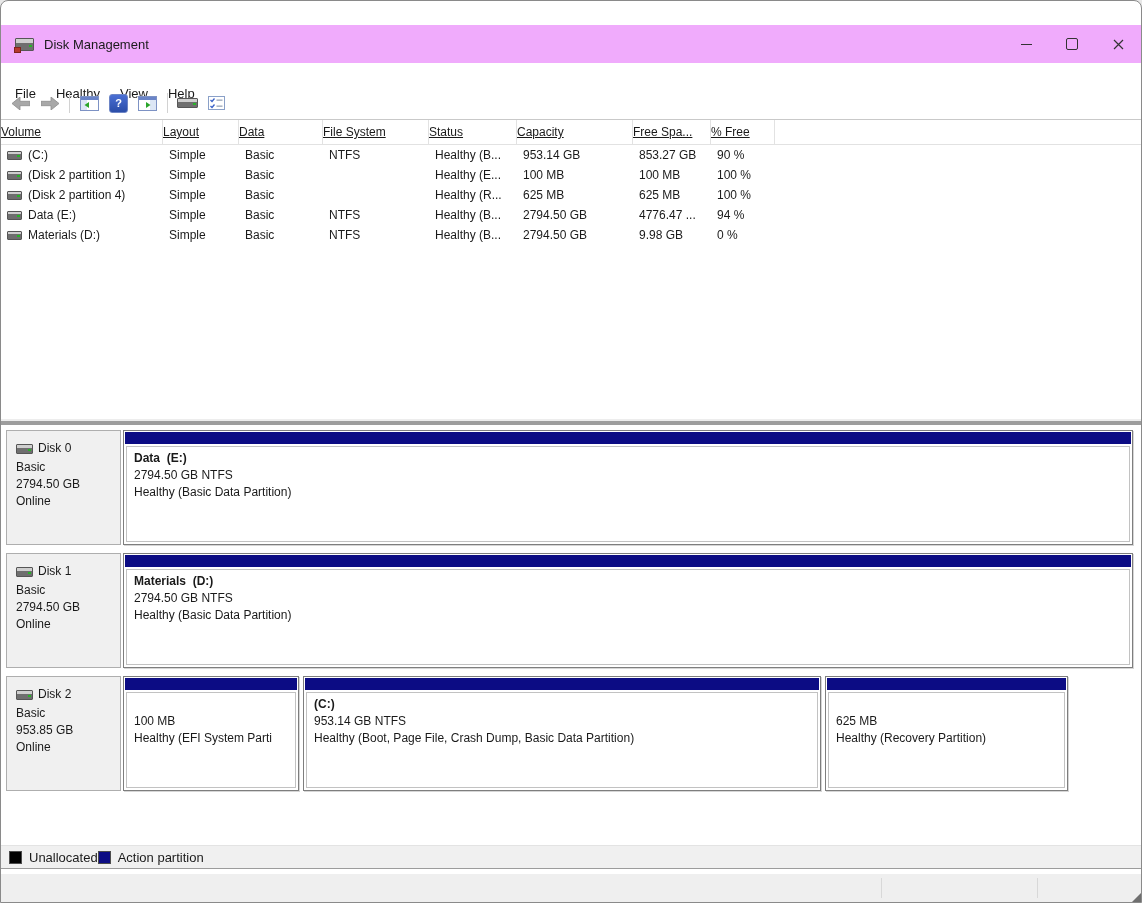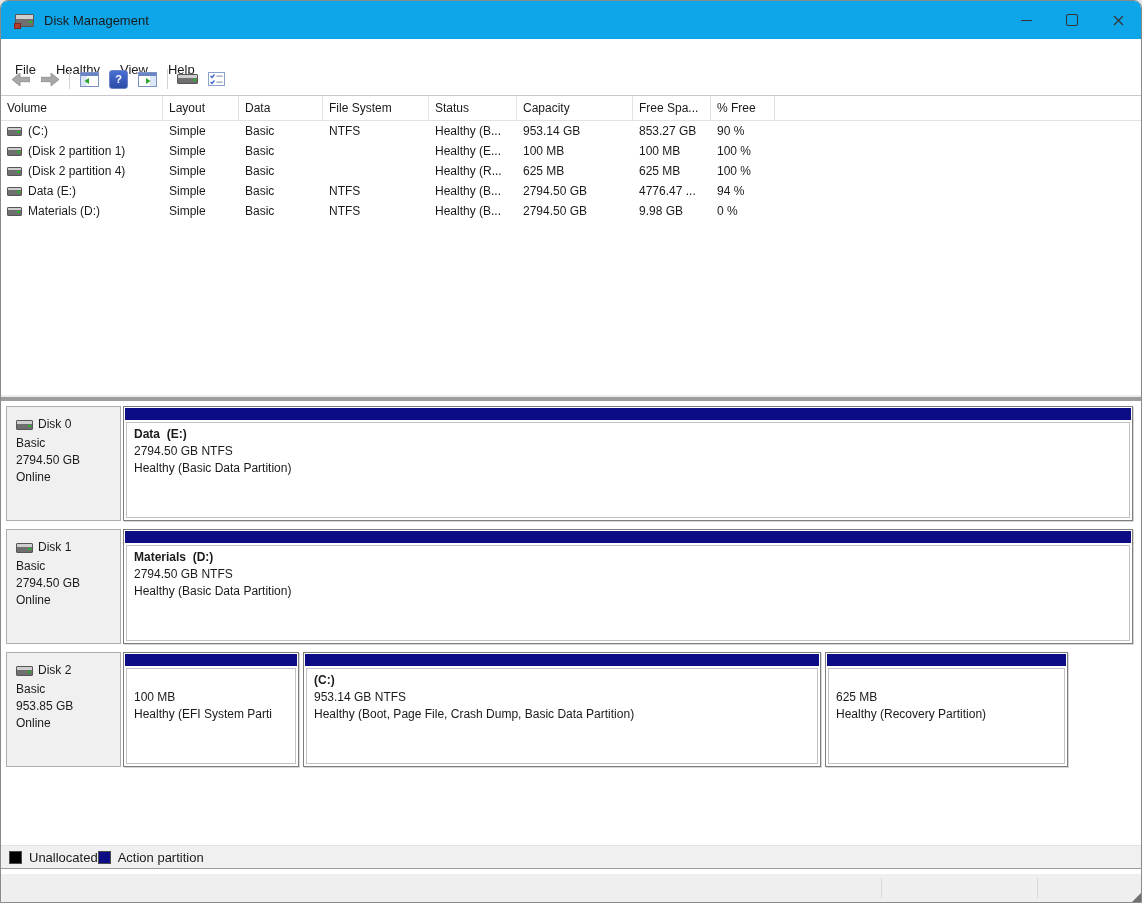--- a/index.html
+++ b/index.html
@@ -1,20 +1,20 @@
 <!DOCTYPE html>
 <html><head>
 <meta charset="utf-8">
 <style>
   html,body{margin:0;padding:0;background:#e8e8e8;font-family:"Liberation Sans",sans-serif;}
   .window{width:1142px;height:903px;box-sizing:border-box;background:#ffffff;border:1px solid #8a8a8a;
           border-radius:8px 8px 0 0;overflow:hidden;display:flex;flex-direction:column;color:#1a1a1a;}
 
   
-  .titlebar{height:38px;display:flex;align-items:center;flex:0 0 auto;background:#0ea5e9;}
+  .titlebar{height:38px;display:flex;align-items:center;flex:0 0 auto;background:#f0abfc;margin-top:24px;}
   .titlebar .app-icon{margin:0 10px 0 14px;}
   .title-text{font-size:13px;}
   .win-controls{margin-left:auto;display:flex;height:100%;}
   .win-btn{width:46px;height:100%;display:flex;align-items:center;justify-content:center;}
   .glyph-min{width:11px;height:1px;background:#333;display:block;}
   .glyph-max{width:10px;height:10px;border:1px solid #333;border-radius:2px;display:block;}
 
   
   .drive{display:inline-block;position:relative;border-radius:1px;border:1px solid #565656;
          background:linear-gradient(180deg,#cfcfcf 0 34%,#6f6f6f 34% 100%);}
@@ -32,21 +32,21 @@
   .toolbar{height:32px;display:flex;align-items:center;padding-left:6px;gap:2px;flex:0 0 auto;
            border-bottom:1px solid #c9c9c9;}
   .tool-btn{width:27px;height:25px;display:flex;align-items:center;justify-content:center;border-radius:3px;}
   .tool-sep{width:1px;height:20px;background:#d2d2d2;margin:0 4px;flex:0 0 auto;}
   .help-box{width:17px;height:17px;border-radius:3px;border:1px solid #6d85c6;display:flex;align-items:center;justify-content:center;
             color:#fff;font-weight:bold;font-size:11px;}
 
   
   .volume-list{height:299px;flex:0 0 auto;font-size:12px;overflow:hidden;}
   .list-header{display:flex;height:24px;border-bottom:1px solid #e2e2e2;}
-  .hcol{display:flex;align-items:center;box-sizing:border-box;padding:0 6px;border-right:1px solid #e2e2e2;height:100%;white-space:nowrap;overflow:hidden;}
+  .hcol{display:flex;align-items:center;box-sizing:border-box;padding:0 0;border-right:1px solid #e2e2e2;height:100%;white-space:nowrap;overflow:hidden;text-decoration:underline;}
   .c0{width:162px}.c1{width:76px}.c2{width:84px}.c3{width:106px}.c4{width:88px}.c5{width:116px}.c6{width:78px}.c7{width:64px}.c8{flex:1;border-right:none;}
   .vrow{display:flex;height:20px;align-items:center;}
   .vcell{box-sizing:border-box;padding:0 6px;white-space:nowrap;overflow:hidden;display:flex;align-items:center;gap:6px;}
 
   
   .splitter{height:7px;flex:0 0 auto;background:linear-gradient(180deg,#ededed 0 2px,#9d9d9d 2px 6px,#ffffff 6px);}
 
   
   .graph{flex:1;background:#ffffff;padding:4px 0 0 5px;overflow:hidden;}
   .disk-row{display:flex;height:115px;margin-bottom:8px;}

